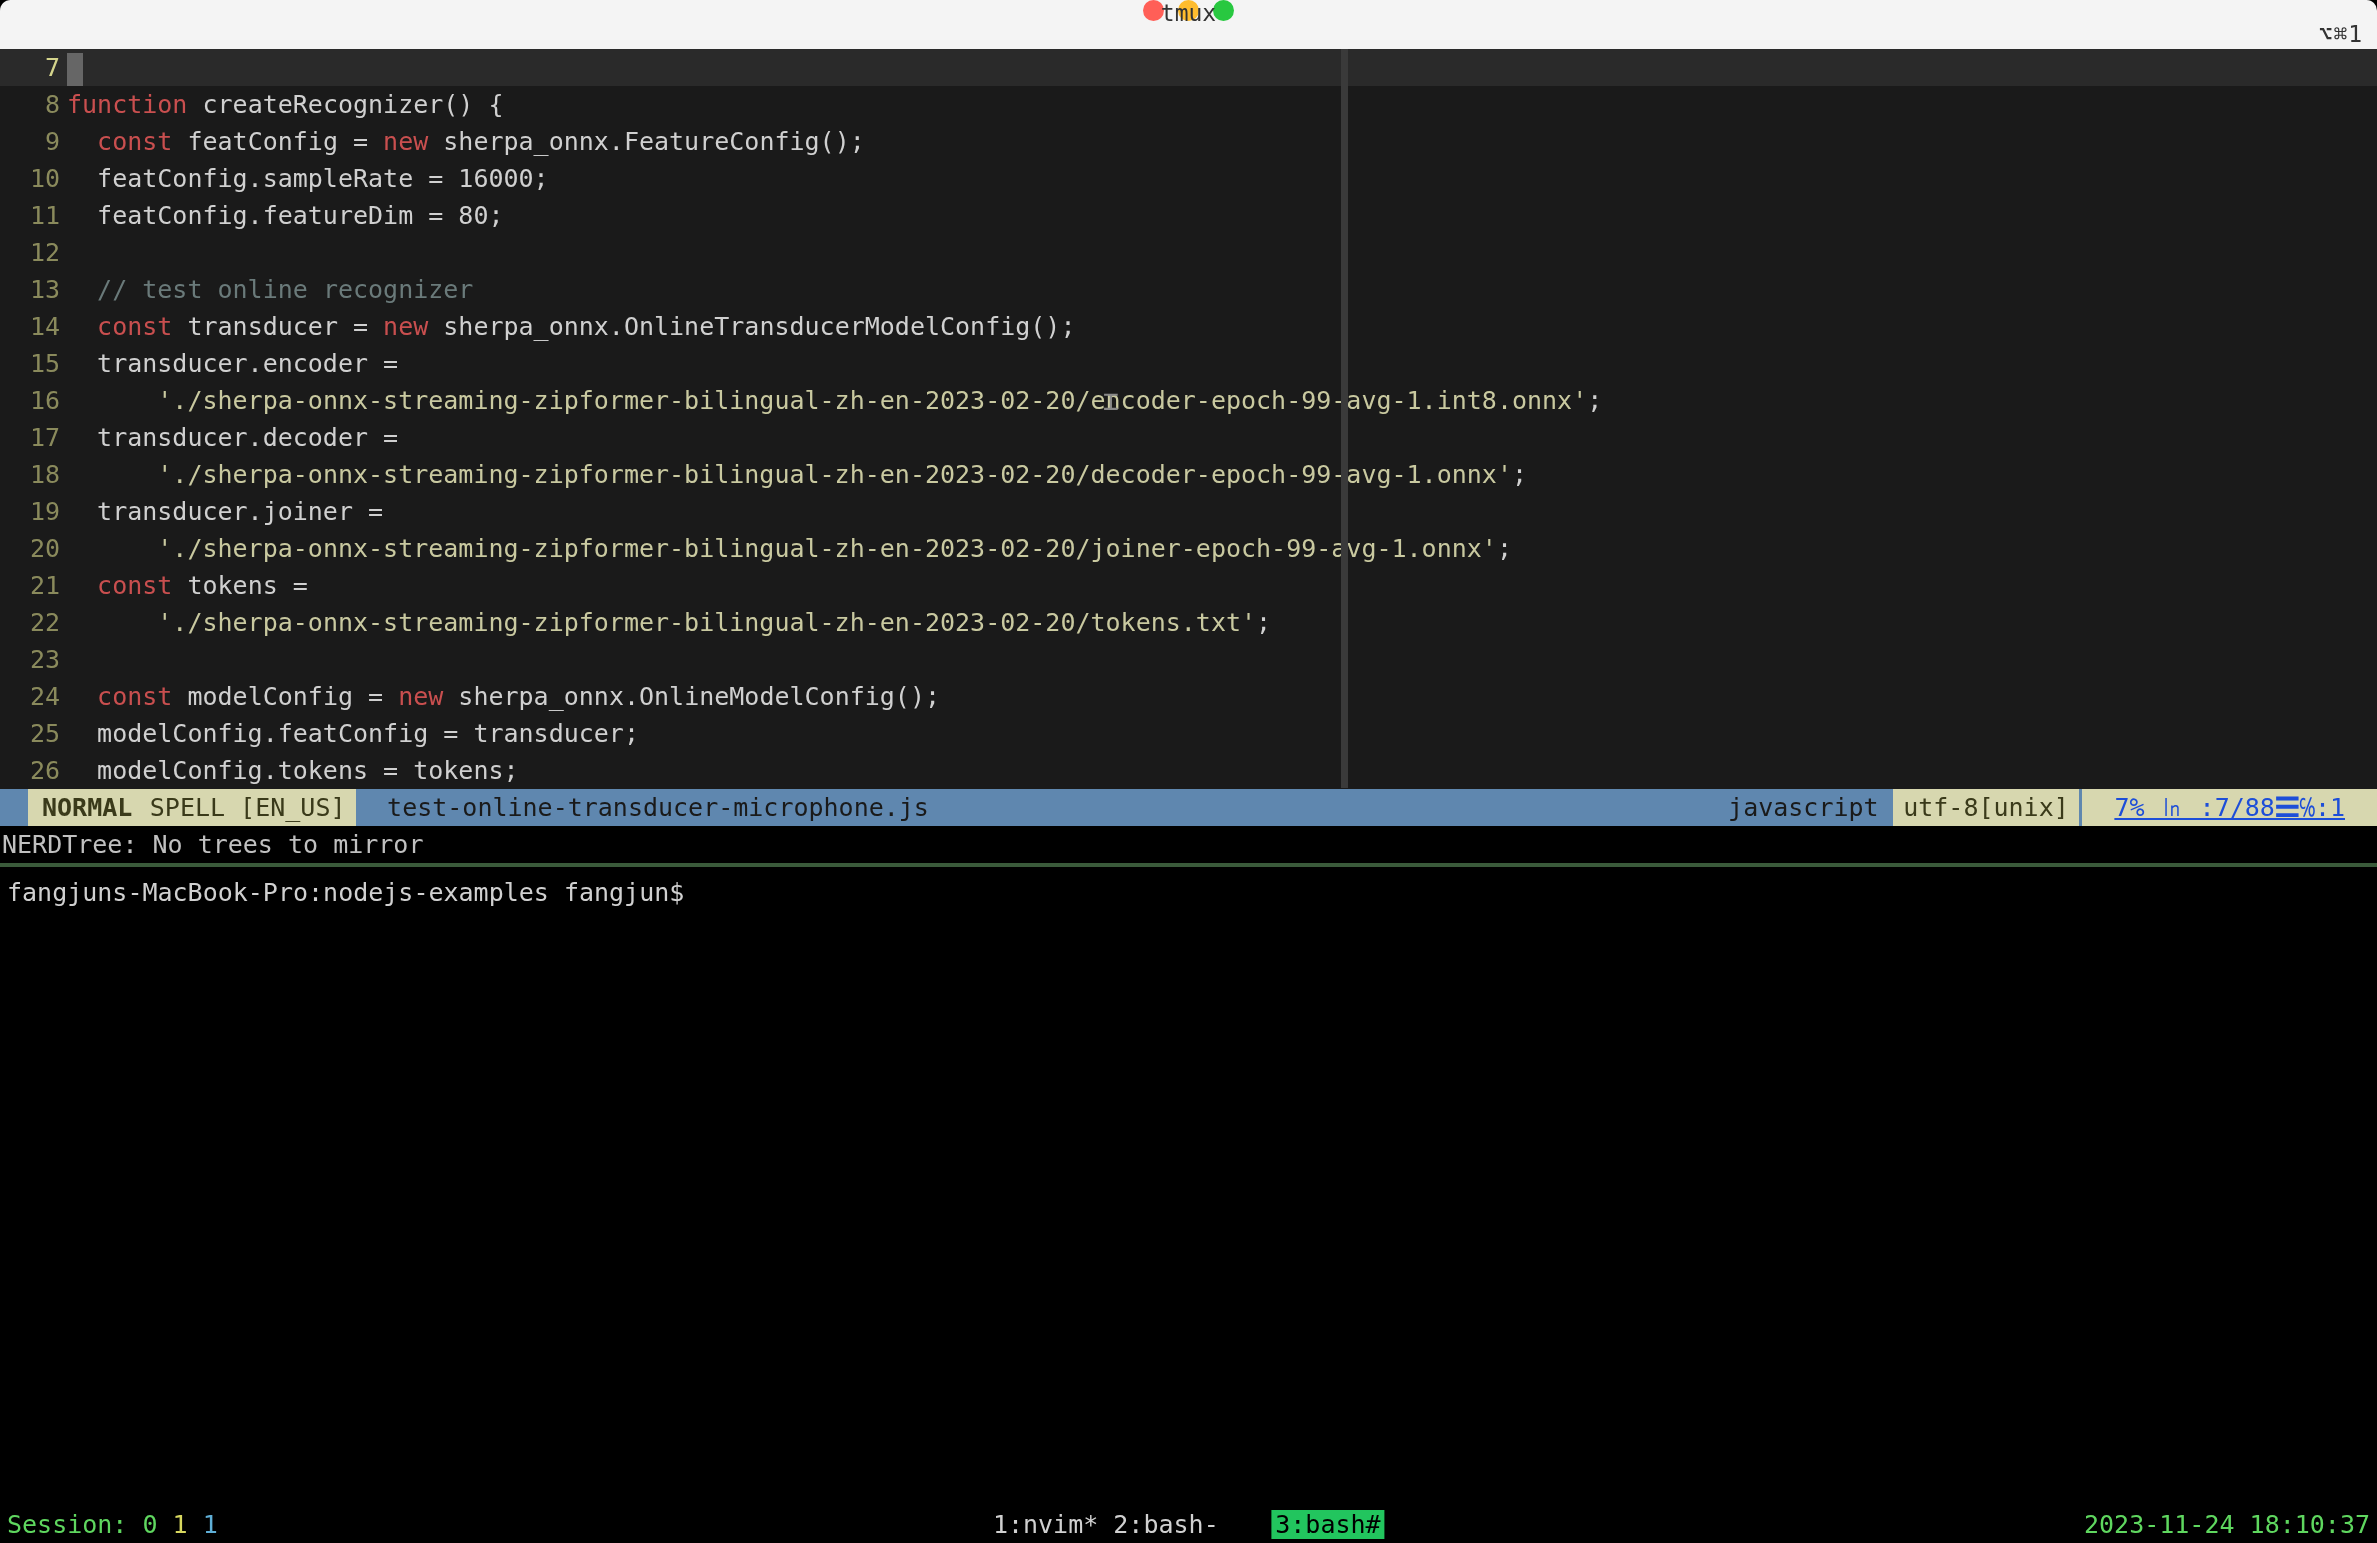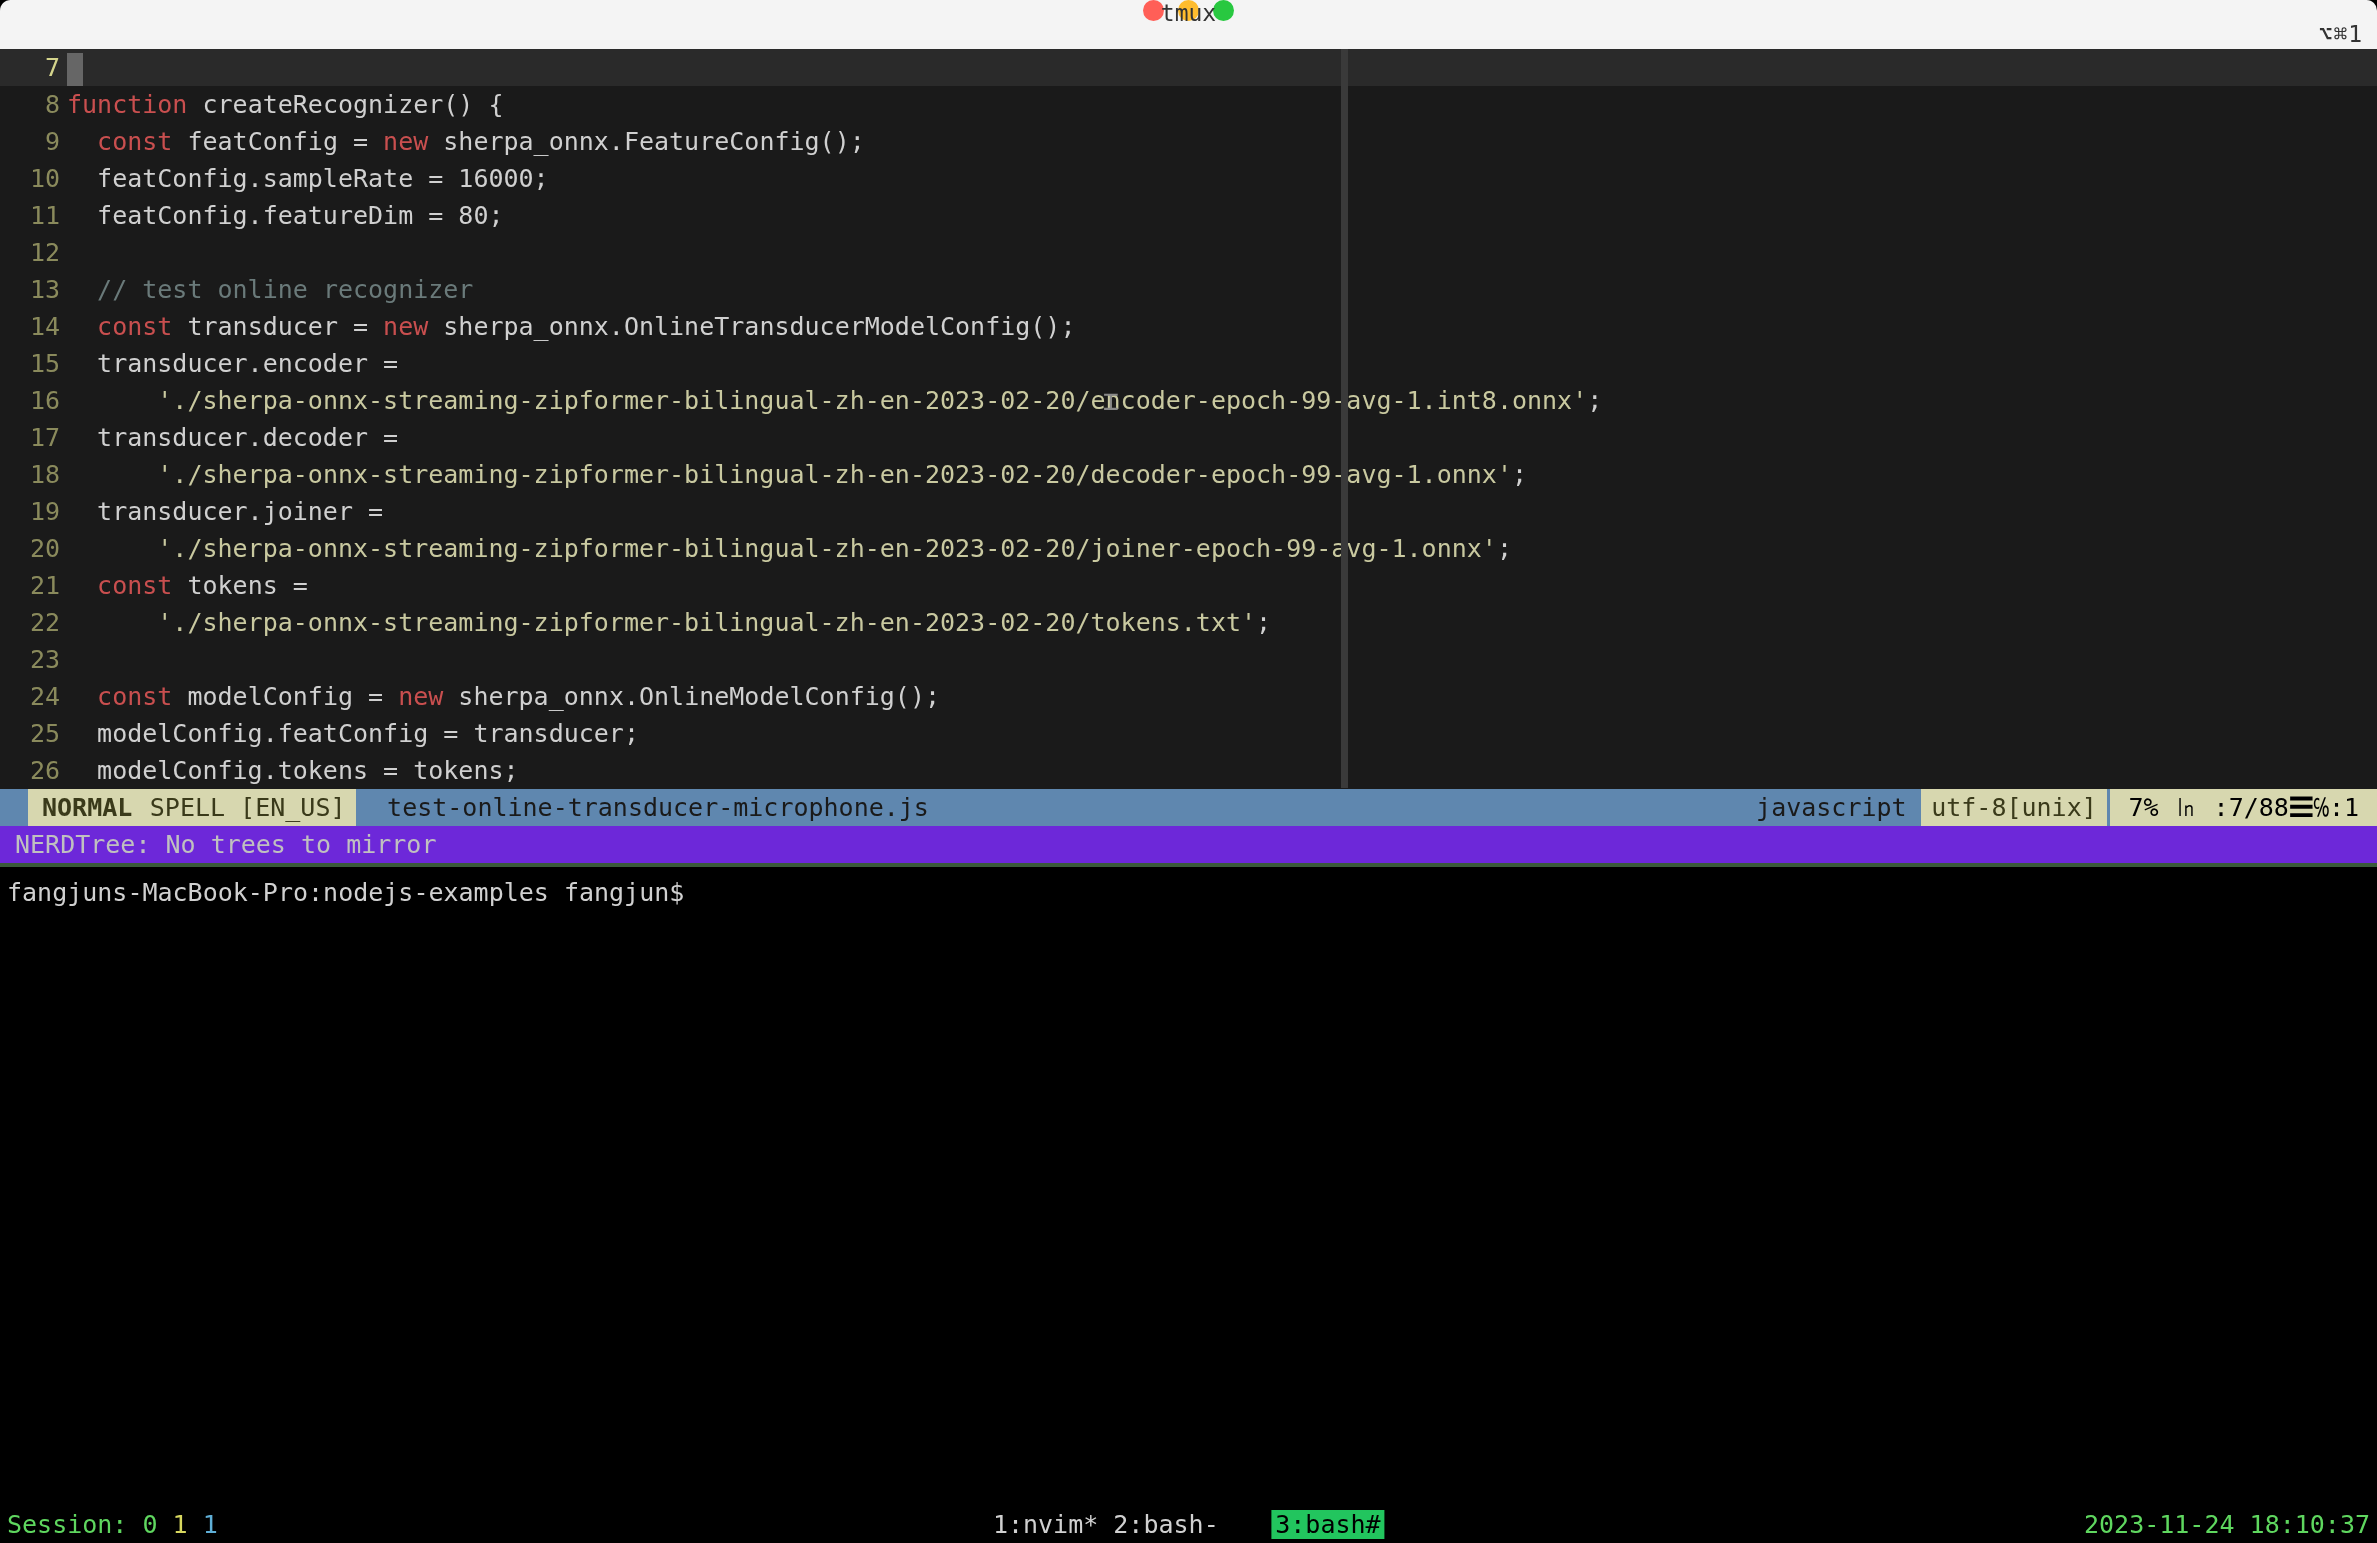--- a/index.html
+++ b/index.html
@@ -156,32 +156,33 @@
     .sl-encoding {
       background: #d7d7af;
       color: #3a3a1a;
       padding: 0 10.6px;
       height: 100%;
       display: flex;
       align-items: center;
     }
     .sl-position {
       background: #d7d7af;
-      color: #000000;
-      padding: 0 18px;
+      color: #1d4ed8;
+      padding: 0 32px;
       height: 100%;
       display: flex;
       align-items: center;
       border-left: 3.5px solid #5f87af;
+      text-decoration: underline;
     }
     .cmdline {
       height: 37px;
-      background: #6d28d9;
+      background: #000000;
       color: #c0c0c0;
-      padding: 0 15px;
+      padding: 0 2px;
       display: flex;
       align-items: center;
     }
     .divider {
       height: 3.5px;
       background: #3a5a3a;
     }
     .shell-area {
       flex: 1;
       background: #000;

